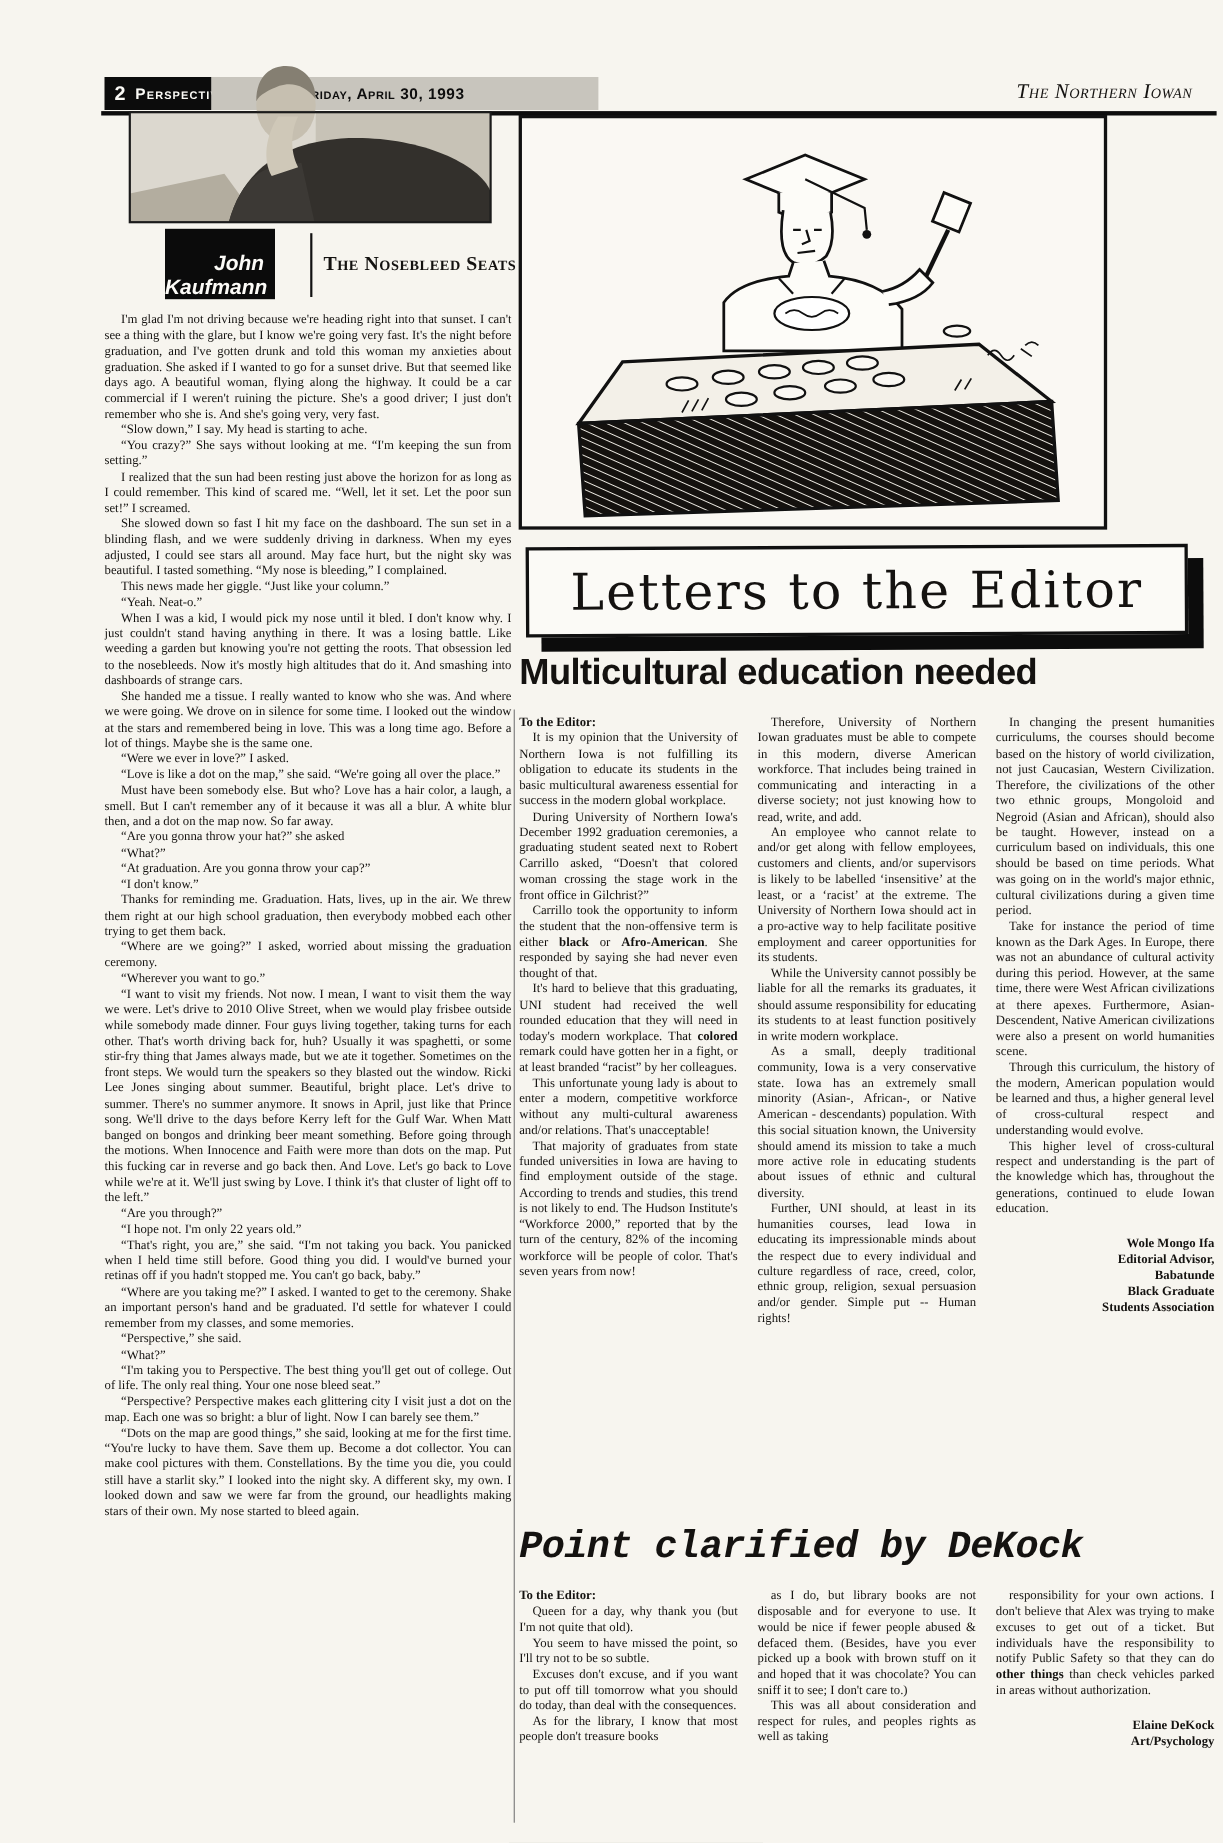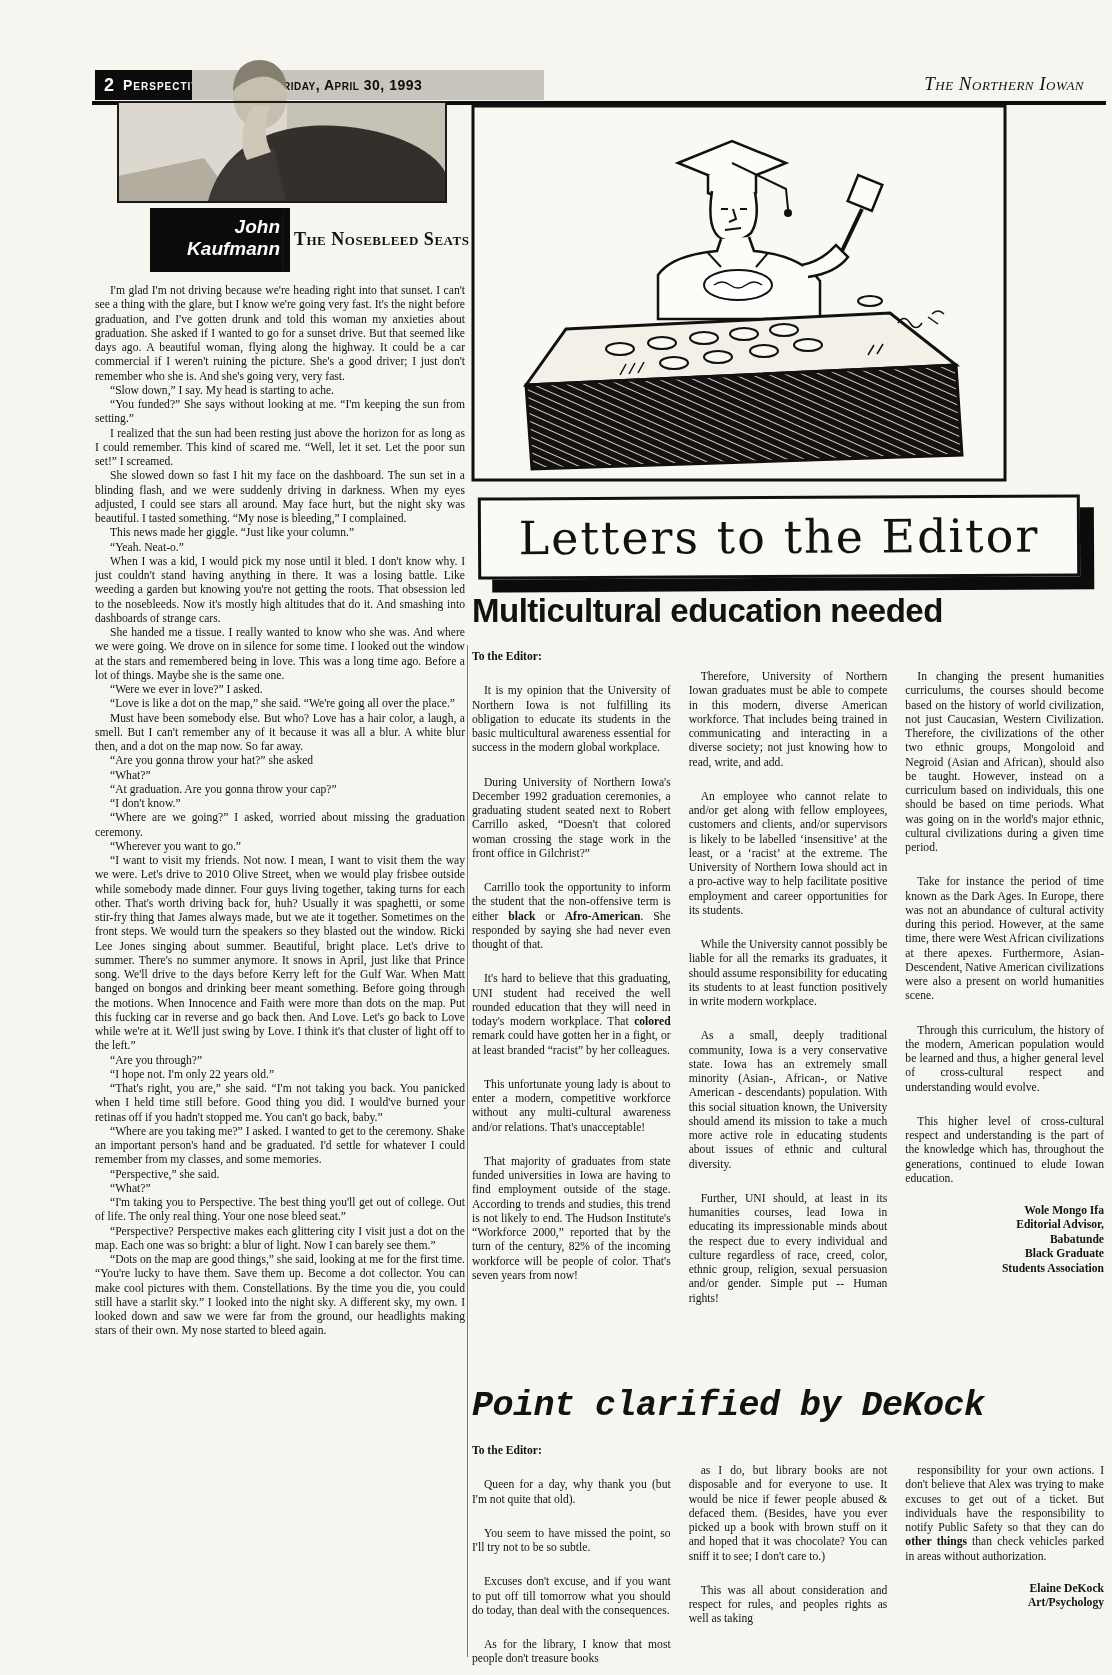--- a/index.html
+++ b/index.html
@@ -16,41 +16,41 @@
   .hdr-date{left:192px;top:70px;width:270px;height:30px;background:#c8c5bd;color:#0d0d0d;
             display:flex;align-items:center;padding-left:82px;
             font-family:"Liberation Sans",sans-serif;font-weight:bold;font-size:14px;
             font-variant:small-caps;letter-spacing:.5px;}
   .hdr-mast{right:28px;top:73px;font-style:italic;font-weight:normal;font-variant:small-caps;
             font-size:19px;letter-spacing:.5px;}
   .hdr-rule{left:92px;top:101px;width:1014px;height:4px;background:#0d0d0d;}
 
   
   .portrait{left:112px;top:54px;width:340px;height:152px;}
-  .byline-box{left:150px;top:208px;width:140px;height:64px;background:#0b0b0b;color:#fcfbf7;
+  .byline-box{left:150px;top:208px;width:100px;height:64px;background:#0b0b0b;color:#fcfbf7;
               font-family:"Liberation Sans",sans-serif;font-weight:bold;font-style:italic;
-              font-size:19px;line-height:1.18;text-align:right;padding:8px 10px 0 0;box-sizing:border-box;}
+              font-size:19px;line-height:1.18;text-align:right;padding:21px 10px 0 0;box-sizing:border-box;}
   .byline-rule{left:282px;top:212px;width:2px;height:58px;background:#121212;}
   .byline-title{left:294px;top:229px;font-weight:bold;font-variant:small-caps;font-size:18px;letter-spacing:.5px;}
   .kcol{left:95px;top:284px;width:370px;height:1268px;overflow:hidden;
         font-size:11.6px;line-height:1.23;text-align:justify;}
   .para{margin:0;text-indent:15px;}
   .noindent{text-indent:0;}
 
   
   .vrule{left:467px;top:645px;width:1px;height:1012px;background:#777;}
   .cartoon{left:470px;top:103px;width:538px;height:380px;}
   .banner{left:478px;top:496px;width:596px;height:76px;background:#fbfaf6;border:3px solid #101010;
           box-shadow:14px 13px 0 0 #0c0c0c;display:flex;align-items:center;justify-content:center;
           font-family:"DejaVu Serif",serif;font-size:46px;letter-spacing:2px;transform:rotate(-.3deg);}
   .headline1{left:472px;top:592px;width:640px;font-family:"Liberation Sans",sans-serif;
              font-weight:bold;font-size:33px;letter-spacing:-.5px;}
   .lcols{left:472px;top:650px;width:632px;display:grid;grid-template-columns:1fr 1fr 1fr;
          column-gap:18px;font-size:11.6px;line-height:1.23;text-align:justify;}
-  .lcols .para{text-indent:12px;margin-top:20px;}
+  .lcols .para{text-indent:12px;}
   .salutation{margin:0;font-weight:bold;text-indent:0;}
   .sig{margin-top:18px;text-align:right;font-weight:bold;}
   .sig div{line-height:1.25;}
   .headline2{left:472px;top:1386px;width:632px;text-align:left;
              font-family:Liberation Mono, monospace;font-weight:bold;font-style:italic;
              font-size:35px;letter-spacing:-.5px;}
   .l2cols{top:1444px;}
 </style>
 </head>
 <body>
@@ -80,34 +80,35 @@
   <div class="abs byline-box">
     <div>John</div>
     <div>Kaufmann</div>
   </div>
   <div class="abs byline-rule"></div>
   <div class="abs byline-title">The Nosebleed Seats</div>
 
   <div class="abs kcol">
       <p class="para">I'm glad I'm not driving because we're heading right into that sunset. I can't see a thing with the glare, but I know we're going very fast. It's the night before graduation, and I've gotten drunk and told this woman my anxieties about graduation. She asked if I wanted to go for a sunset drive. But that seemed like days ago. A beautiful woman, flying along the highway. It could be a car commercial if I weren't ruining the picture. She's a good driver; I just don't remember who she is. And she's going very, very fast.</p>
       <p class="para">“Slow down,” I say. My head is starting to ache.</p>
-      <p class="para">“You funded?” She says without looking at me. “I'm keeping the sun from setting.”</p>
+      <p class="para">“You crazy?” She says without looking at me. “I'm keeping the sun from setting.”</p>
       <p class="para">I realized that the sun had been resting just above the horizon for as long as I could remember. This kind of scared me. “Well, let it set. Let the poor sun set!” I screamed.</p>
       <p class="para">She slowed down so fast I hit my face on the dashboard. The sun set in a blinding flash, and we were suddenly driving in darkness. When my eyes adjusted, I could see stars all around. May face hurt, but the night sky was beautiful. I tasted something. “My nose is bleeding,” I complained.</p>
       <p class="para">This news made her giggle. “Just like your column.”</p>
       <p class="para">“Yeah. Neat-o.”</p>
       <p class="para">When I was a kid, I would pick my nose until it bled. I don't know why. I just couldn't stand having anything in there. It was a losing battle. Like weeding a garden but knowing you're not getting the roots. That obsession led to the nosebleeds. Now it's mostly high altitudes that do it. And smashing into dashboards of strange cars.</p>
       <p class="para">She handed me a tissue. I really wanted to know who she was. And where we were going. We drove on in silence for some time. I looked out the window at the stars and remembered being in love. This was a long time ago. Before a lot of things. Maybe she is the same one.</p>
       <p class="para">“Were we ever in love?” I asked.</p>
       <p class="para">“Love is like a dot on the map,” she said. “We're going all over the place.”</p>
       <p class="para">Must have been somebody else. But who? Love has a hair color, a laugh, a smell. But I can't remember any of it because it was all a blur. A white blur then, and a dot on the map now. So far away.</p>
       <p class="para">“Are you gonna throw your hat?” she asked</p>
       <p class="para">“What?”</p>
       <p class="para">“At graduation. Are you gonna throw your cap?”</p>
       <p class="para">“I don't know.”</p>
+      <p class="para">Thanks for reminding me. Graduation. Hats, lives, up in the air. We threw them right at our high school graduation, then everybody mobbed each other trying to get them back.</p>
       <p class="para">“Where are we going?” I asked, worried about missing the graduation ceremony.</p>
       <p class="para">“Wherever you want to go.”</p>
       <p class="para">“I want to visit my friends. Not now. I mean, I want to visit them the way we were. Let's drive to 2010 Olive Street, when we would play frisbee outside while somebody made dinner. Four guys living together, taking turns for each other. That's worth driving back for, huh? Usually it was spaghetti, or some stir-fry thing that James always made, but we ate it together. Sometimes on the front steps. We would turn the speakers so they blasted out the window. Ricki Lee Jones singing about summer. Beautiful, bright place. Let's drive to summer. There's no summer anymore. It snows in April, just like that Prince song. We'll drive to the days before Kerry left for the Gulf War. When Matt banged on bongos and drinking beer meant something. Before going through the motions. When Innocence and Faith were more than dots on the map. Put this fucking car in reverse and go back then. And Love. Let's go back to Love while we're at it. We'll just swing by Love. I think it's that cluster of light off to the left.”</p>
       <p class="para">“Are you through?”</p>
       <p class="para">“I hope not. I'm only 22 years old.”</p>
       <p class="para">“That's right, you are,” she said. “I'm not taking you back. You panicked when I held time still before. Good thing you did. I would've burned your retinas off if you hadn't stopped me. You can't go back, baby.”</p>
       <p class="para">“Where are you taking me?” I asked. I wanted to get to the ceremony. Shake an important person's hand and be graduated. I'd settle for whatever I could remember from my classes, and some memories.</p>
       <p class="para">“Perspective,” she said.</p>
       <p class="para">“What?”</p>
       <p class="para">“I'm taking you to Perspective. The best thing you'll get out of college. Out of life. The only real thing. Your one nose bleed seat.”</p>

